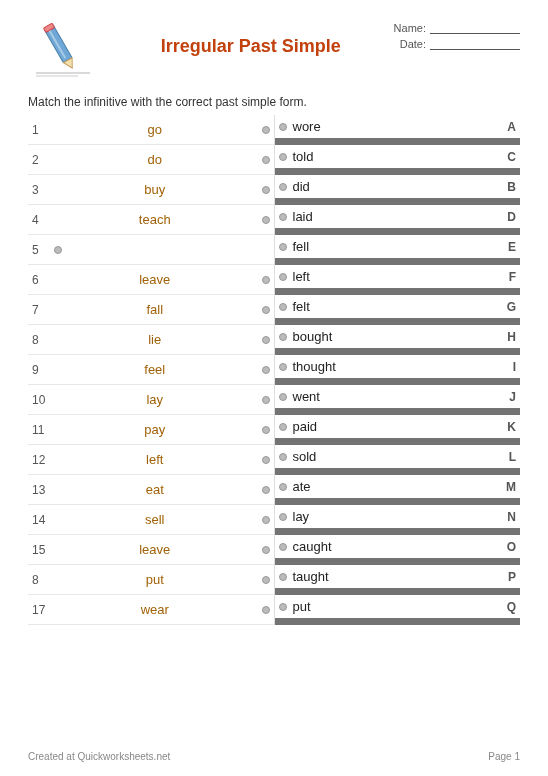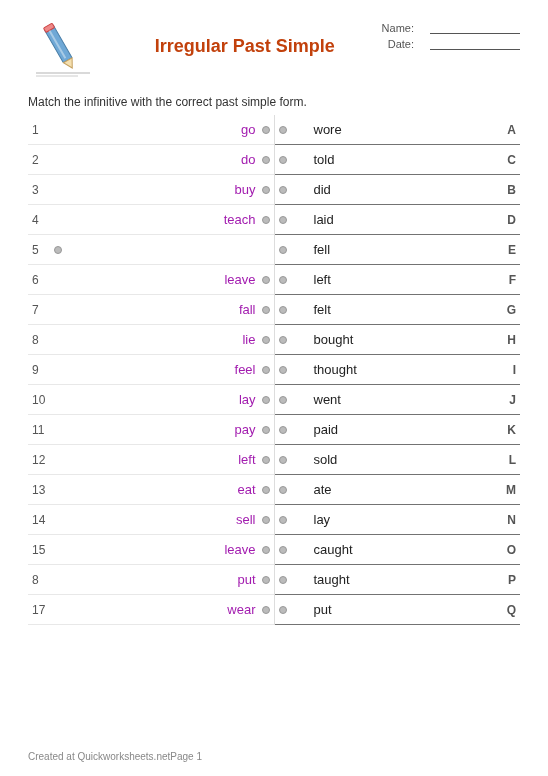--- a/index.html
+++ b/index.html
@@ -44,21 +44,21 @@
     .name-date-area {
       font-size: 11px;
       color: #555;
       text-align: right;
       min-width: 120px;
       padding-top: 4px;
     }
     .name-line, .date-line {
       display: flex;
       align-items: center;
-      gap: 16px;
+      gap: 4px;
       margin-bottom: 4px;
       justify-content: flex-end;
     }
     .underline-field {
       border-bottom: 1px solid #555;
       width: 90px;
       display: inline-block;
       height: 12px;
     }
     .instruction {
@@ -86,40 +86,39 @@
       padding: 0 4px;
     }
     .row-num {
       width: 22px;
       font-size: 12px;
       color: #555;
       flex-shrink: 0;
     }
     .row-word {
       flex: 1;
-      text-align: right;
+      text-align: center;
       padding-right: 6px;
       font-size: 13px;
-      color: #a21caf;
+      color: #a16207;
     }
     .dot {
       width: 8px;
       height: 8px;
       border-radius: 50%;
       background: #bbb;
       border: 1px solid #999;
       flex-shrink: 0;
     }
     .right-row {
       display: flex;
       align-items: center;
-      border-bottom: 1px solid #737373;
+      border-bottom: 7px solid #737373;
       height: 30px;
       padding: 0 4px;
-      gap: 21px;
     }
     .right-dot {
       width: 8px;
       height: 8px;
       border-radius: 50%;
       background: #bbb;
       border: 1px solid #999;
       flex-shrink: 0;
       margin-right: 6px;
     }
@@ -134,20 +133,21 @@
       color: #555;
       width: 16px;
       text-align: right;
     }
     .footer {
       position: absolute;
       bottom: 14px;
       left: 28px;
       right: 28px;
       display: flex;
+      justify-content: space-between;
       font-size: 10px;
       color: #888;
       margin-top: 32px;
     }
   </style>
 </head>
 <body>
 
 <div class="page">
 

